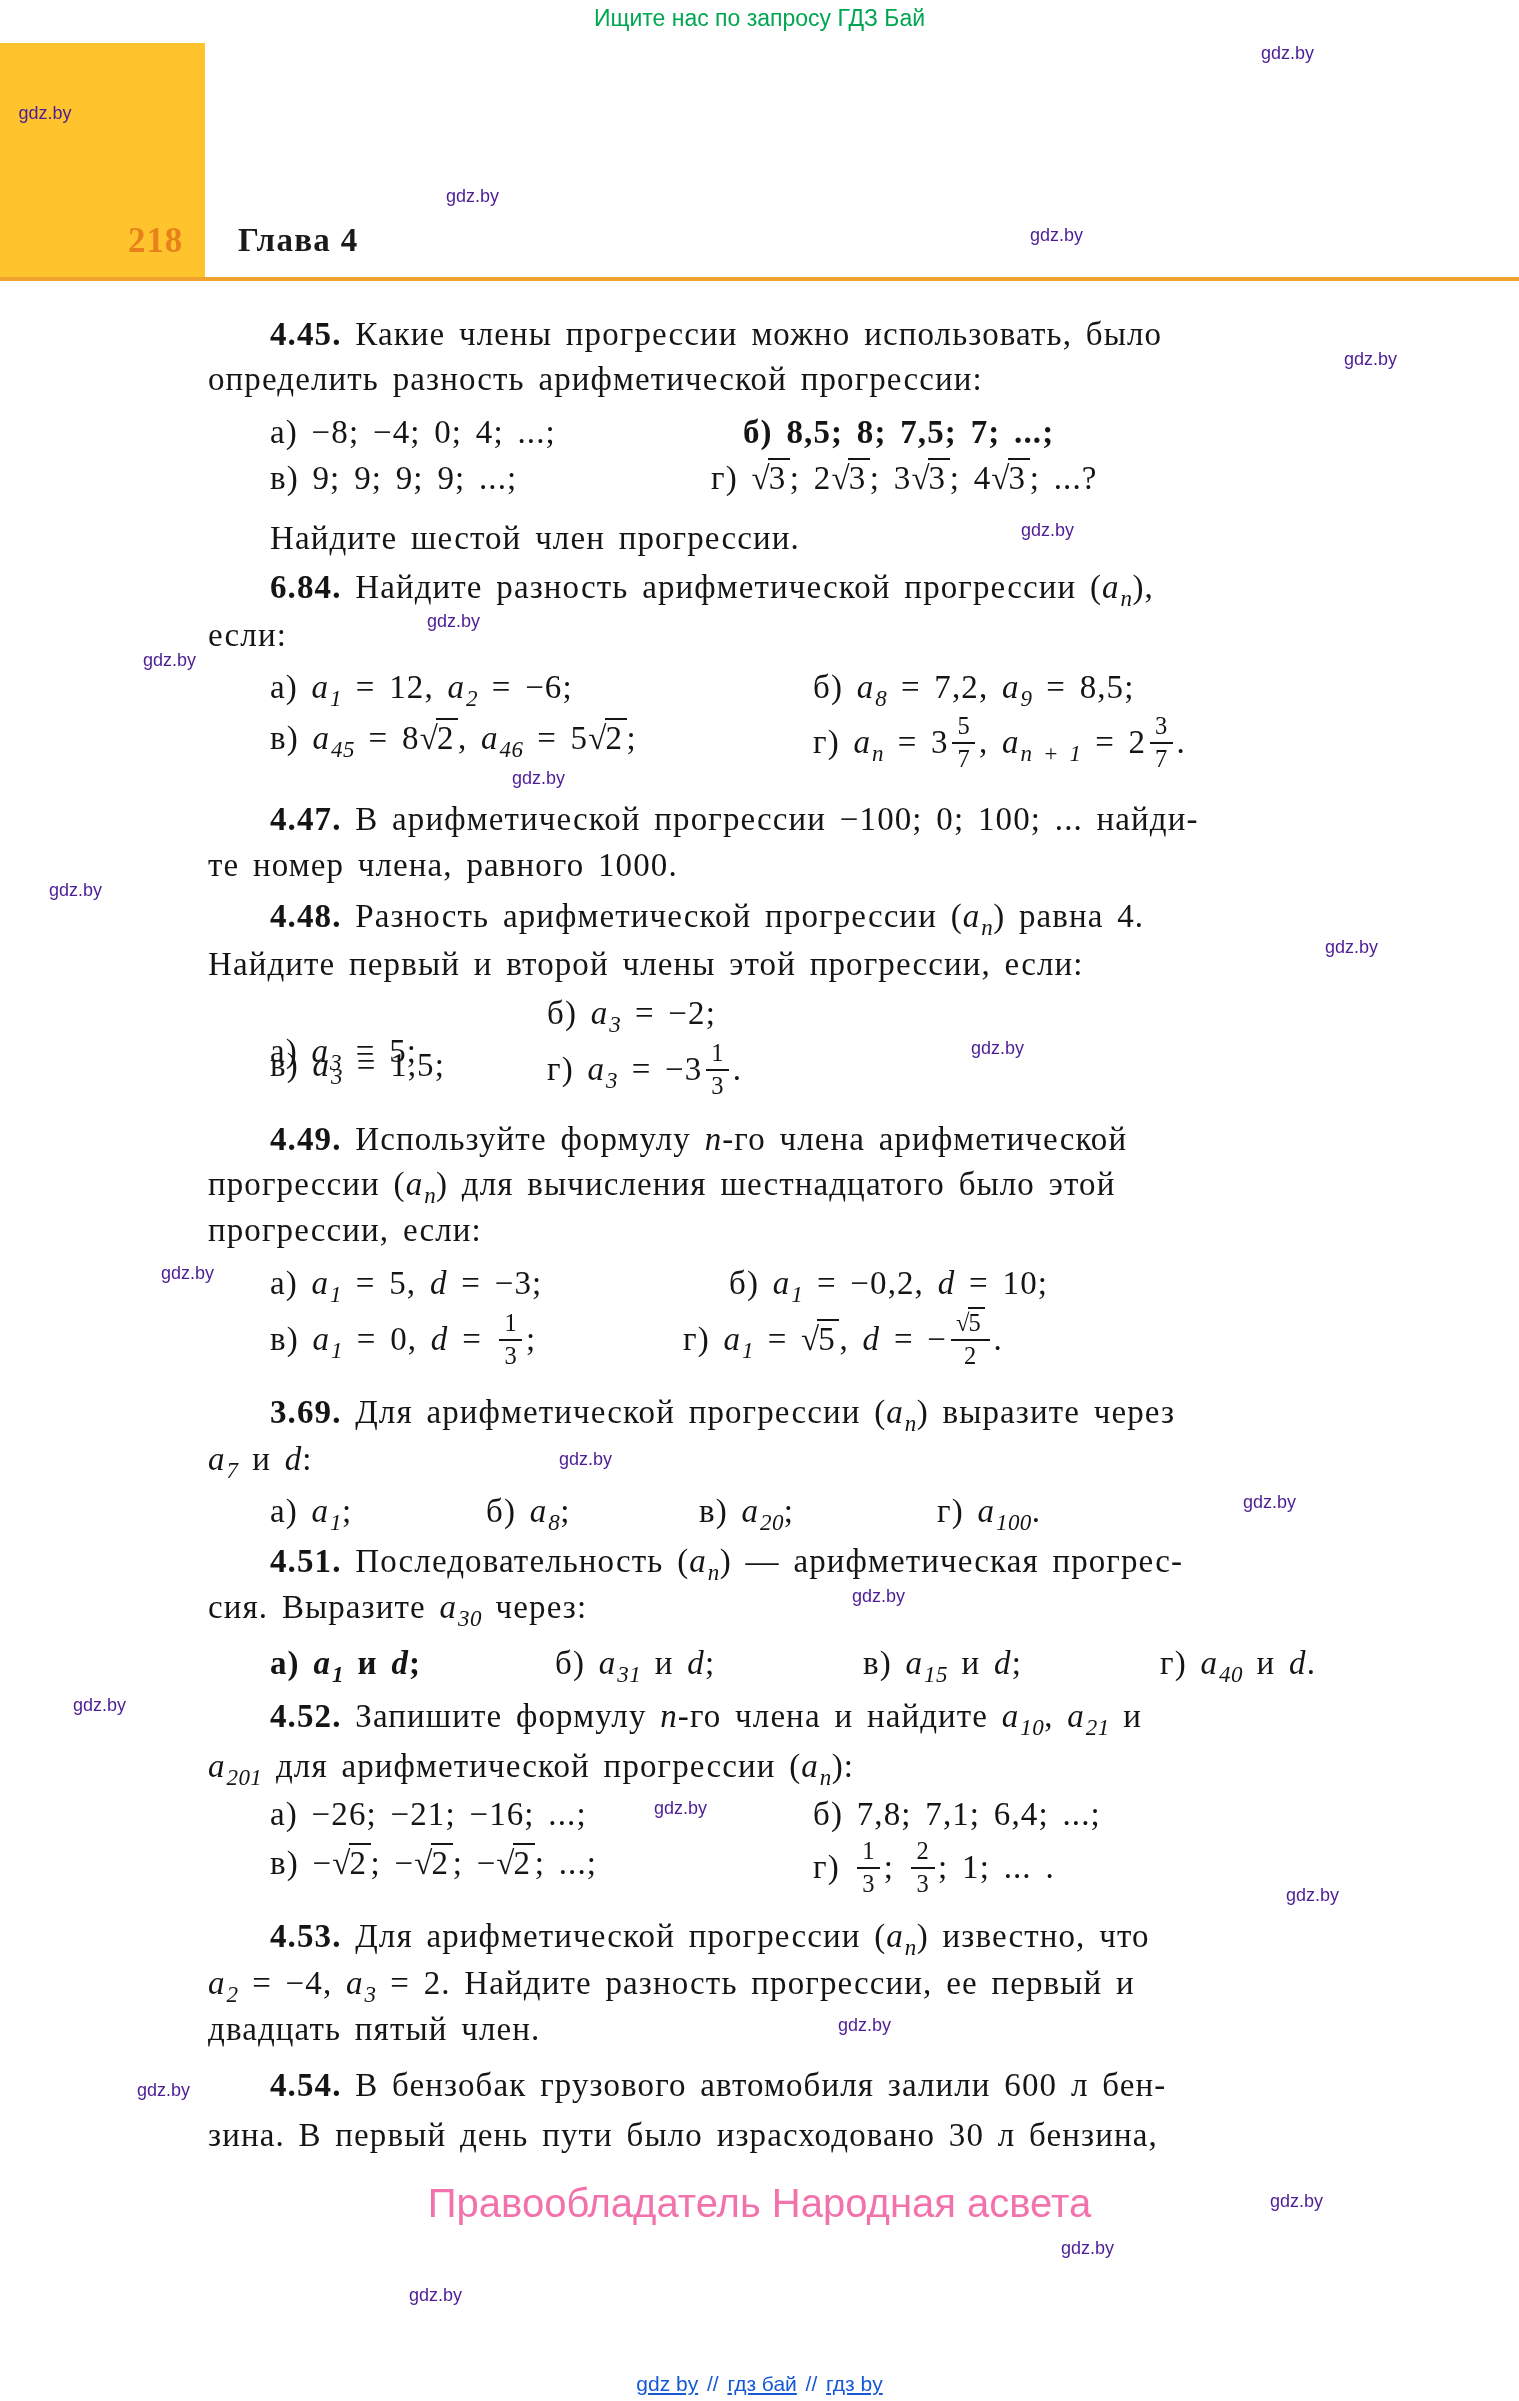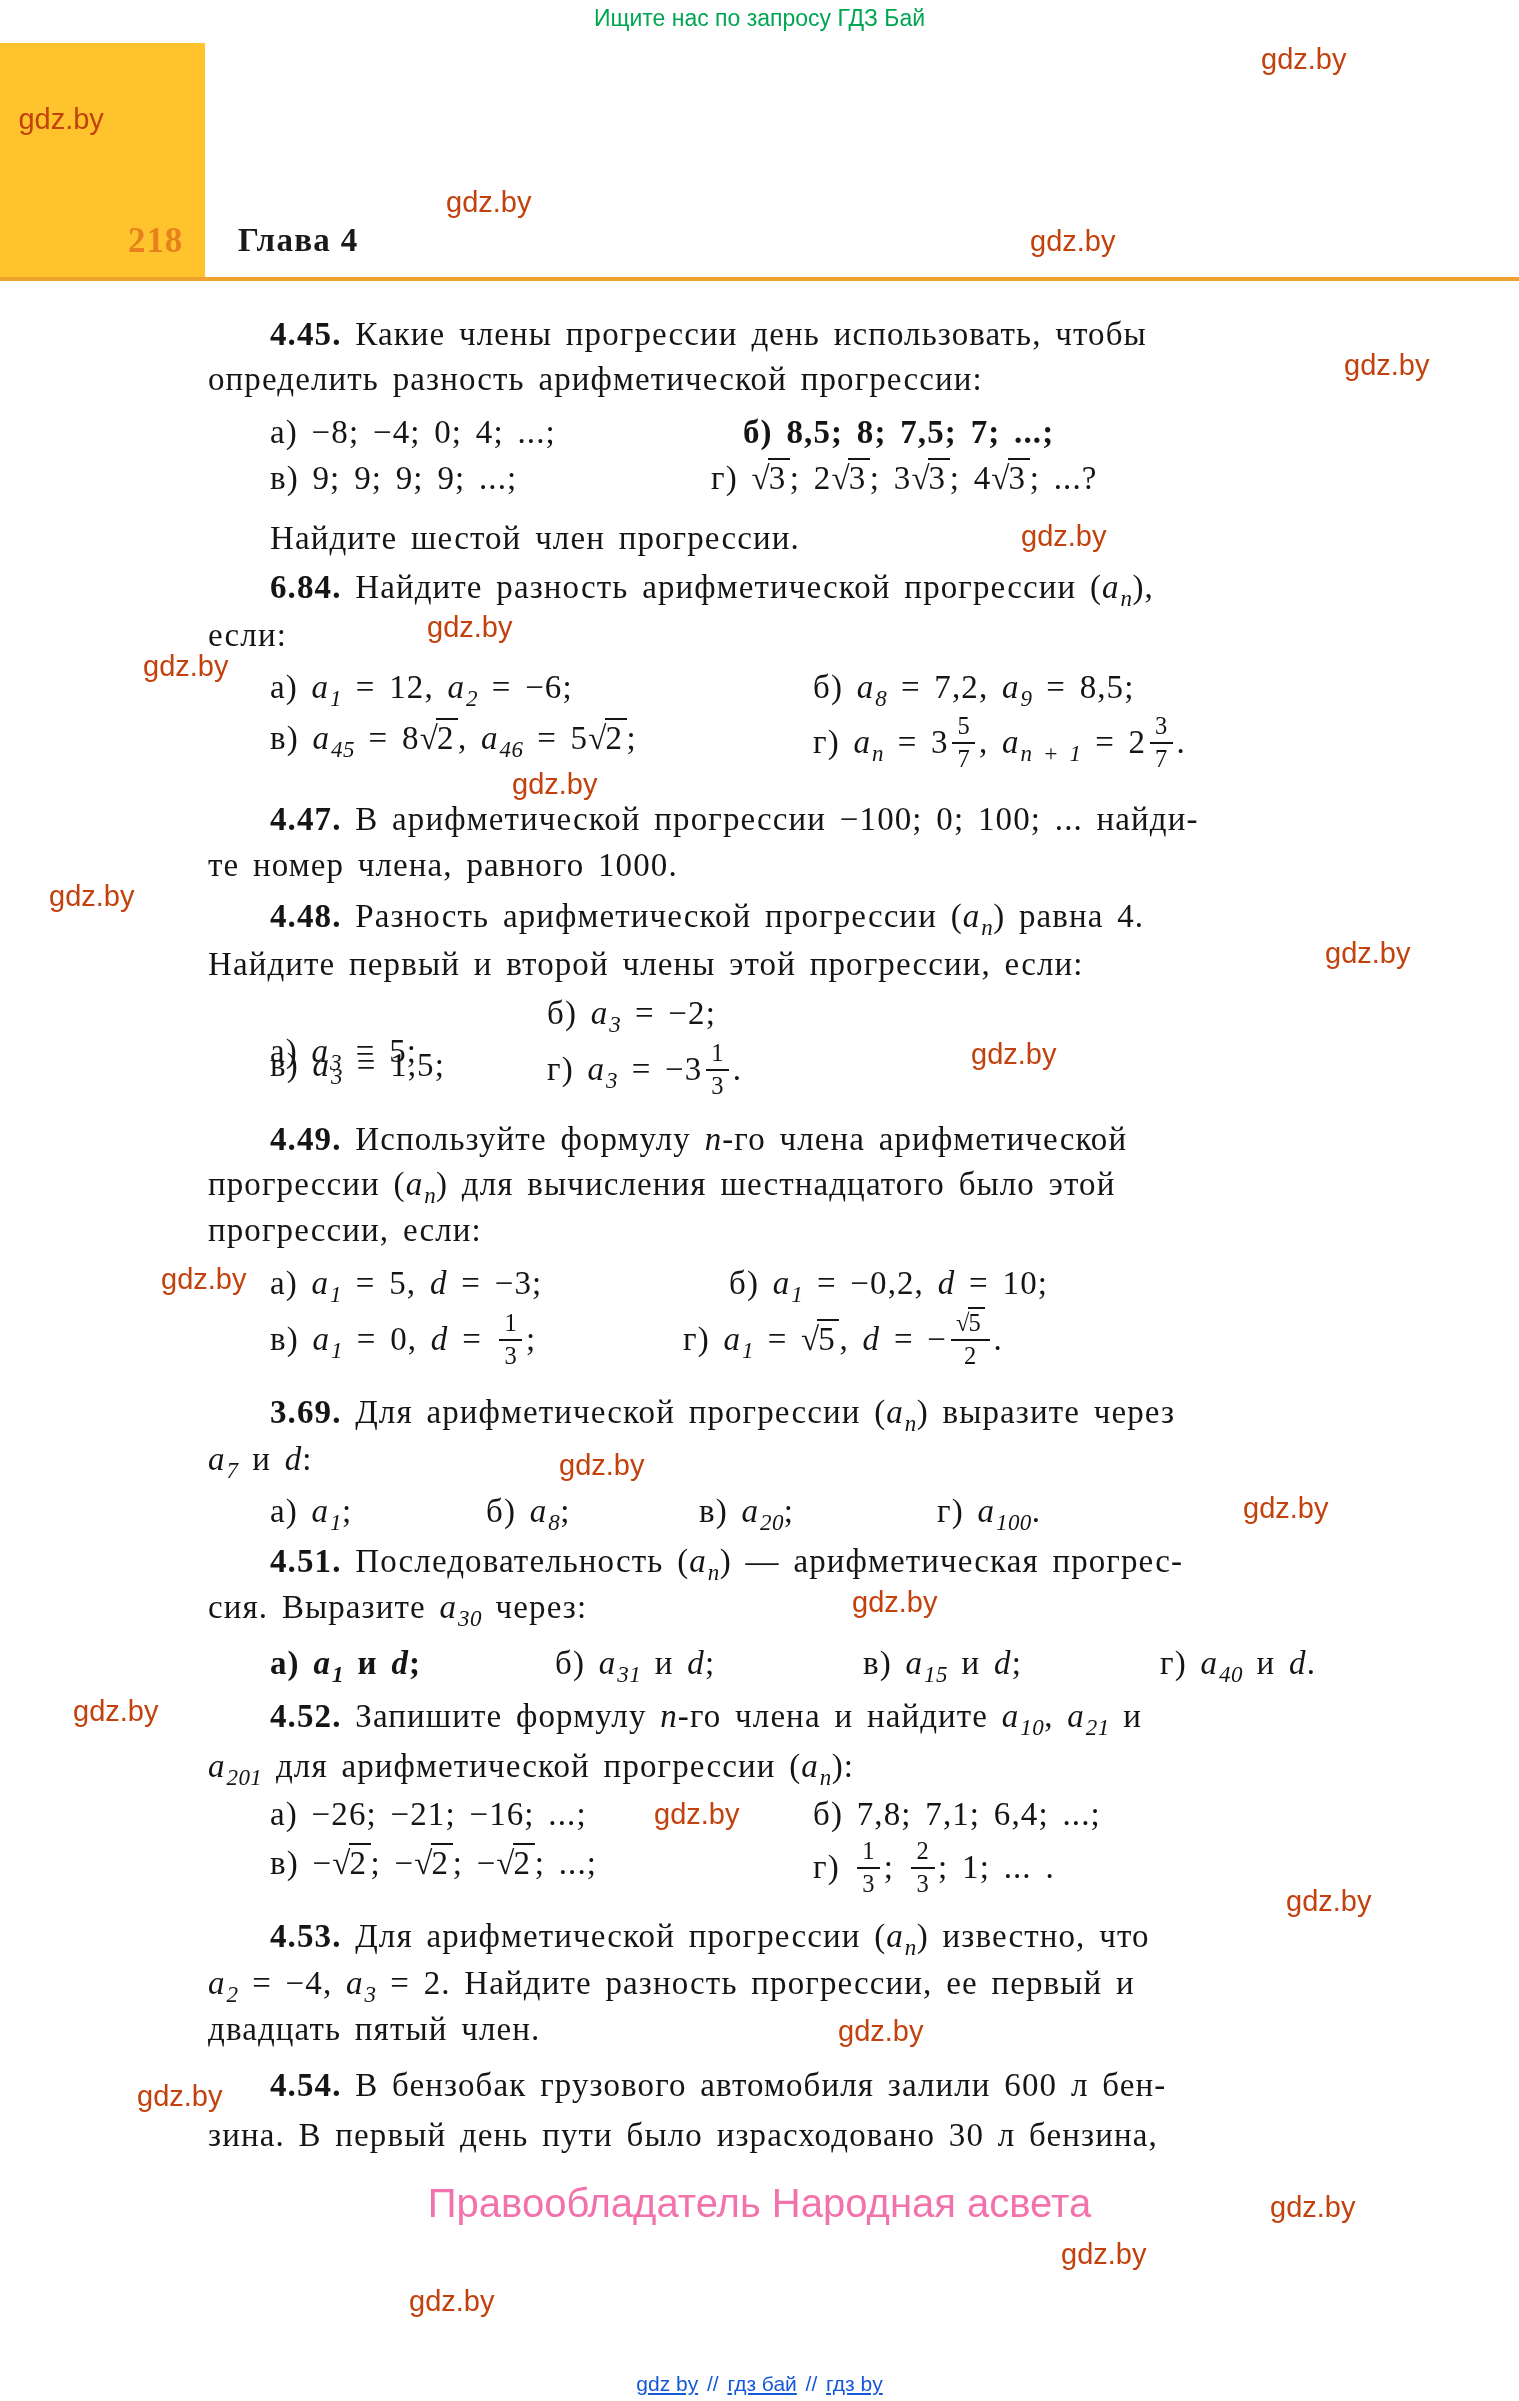--- a/index.html
+++ b/index.html
@@ -10,21 +10,21 @@
   }
   .banner{
     position:absolute;top:5.3px;left:50%;transform:translateX(-50%);
     font-family:"Liberation Sans",sans-serif;font-size:23px;color:#00A651;white-space:nowrap;
   }
   .yellow-block{position:absolute;left:0;top:43px;width:205px;height:236px;background:#FFC42D;}
   .pageno{position:absolute;left:128px;top:221px;font-size:35px;font-weight:bold;color:#E8811C;letter-spacing:0.9px;}
   .chapter{position:absolute;left:238px;top:222px;font-size:33px;font-weight:bold;color:#1a1a1a;letter-spacing:1.3px;}
   .rule{position:absolute;left:0;top:277px;width:1519px;height:4.4px;background:#F0A22E;}
   .wm{
-    position:absolute;font-family:"Liberation Sans",sans-serif;font-size:29px;color:#c2410c;
+    position:absolute;font-family:"Liberation Sans",sans-serif;font-size:18px;color:#4c1d95;
     white-space:nowrap;z-index:5;
   }
   .content-layer{position:absolute;left:0;top:0;width:1519px;height:2401px;z-index:2;}
   .line{
     position:absolute;width:1519px;font-size:33px;line-height:44px;letter-spacing:1.1px;
     word-spacing:4.4px;white-space:nowrap;color:#151515;
   }
   .line .cell{position:absolute;top:0;white-space:nowrap;}
   .b{font-weight:bold;}
   .mvar .vb{font-style:italic;}
@@ -78,21 +78,21 @@
     <span class="wm" style="left: 73px; top: 1695px;">gdz.by</span>
     <span class="wm" style="left: 654px; top: 1798px;">gdz.by</span>
     <span class="wm" style="left: 1286px; top: 1885px;">gdz.by</span>
     <span class="wm" style="left: 838px; top: 2015px;">gdz.by</span>
     <span class="wm" style="left: 137px; top: 2080px;">gdz.by</span>
     <span class="wm" style="left: 1270px; top: 2191px;">gdz.by</span>
     <span class="wm" style="left: 1061px; top: 2238px;">gdz.by</span>
     <span class="wm" style="left: 409px; top: 2285px;">gdz.by</span>
   </div>
 <div class="content-layer">
-    <div class="line" style="top: 312px; left: 270px;"><span class="b">4.45.</span><span> Какие члены прогрессии день использовать, чтобы</span></div>
+    <div class="line" style="top: 312px; left: 270px;"><span class="b">4.45.</span><span> Какие члены прогрессии можно использовать, было</span></div>
     <div class="line" style="top: 357px; left: 208px;"><span>определить разность арифметической прогрессии:</span></div>
     <div class="line" style="top: 410px;">
       <span class="cell" style="left: 270px;"><span>а) −8; −4; 0; 4; ...;</span></span>
       <span class="cell" style="left: 743px; font-weight: bold;"><span>б) 8,5; 8; 7,5; 7; ...;</span></span>
     </div>
     <div class="line" style="top: 456px;">
       <span class="cell" style="left: 270px;"><span>в) 9; 9; 9; 9; ...;</span></span>
       <span class="cell" style="left: 711px;"><span>г) </span><span class="sqrt"><span class="rad">√</span><span class="arg">3</span></span><span>; 2</span><span class="sqrt"><span class="rad">√</span><span class="arg">3</span></span><span>; 3</span><span class="sqrt"><span class="rad">√</span><span class="arg">3</span></span><span>; 4</span><span class="sqrt"><span class="rad">√</span><span class="arg">3</span></span><span>; ...?</span></span>
     </div>
     <div class="line" style="top: 516px; left: 270px;"><span>Найдите шестой член прогрессии.</span></div>

